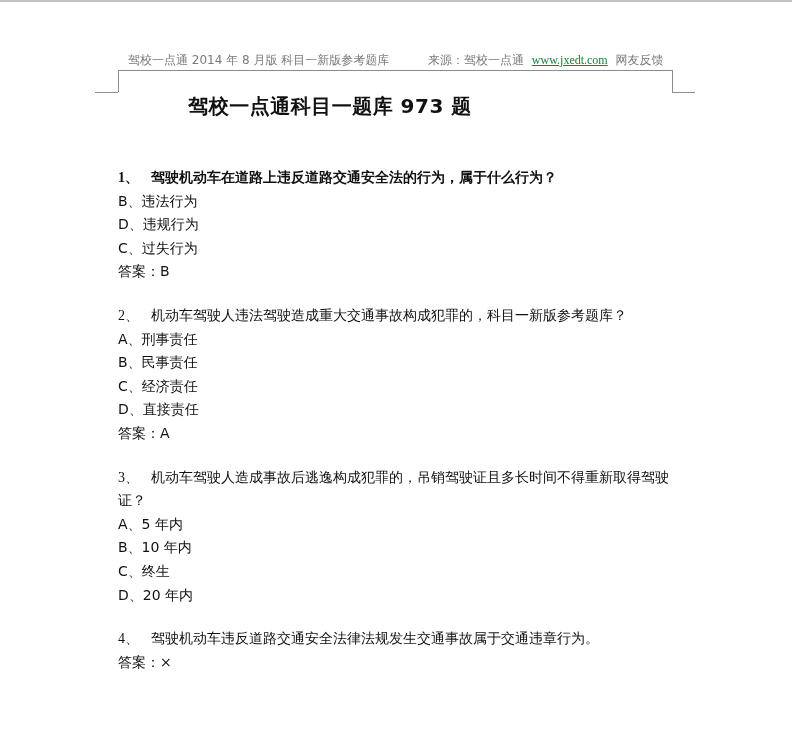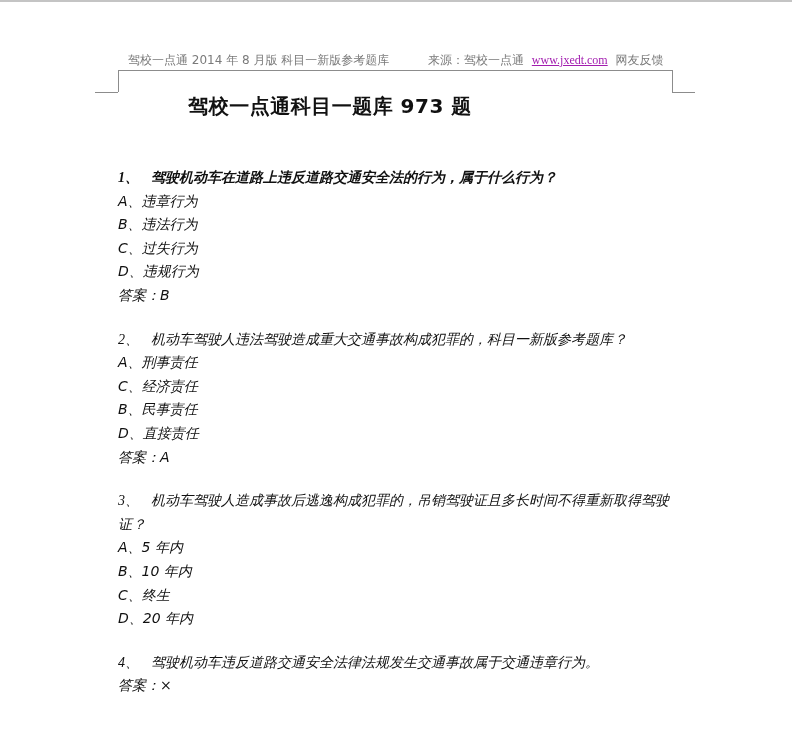--- a/index.html
+++ b/index.html
@@ -34,21 +34,21 @@
       position: absolute;
       left: 10px; top: 2px;
       white-space: nowrap;
     }
     .page-header .right {
       position: absolute;
       left: 310px; top: 2px;
       white-space: nowrap;
     }
     .page-header a {
-      color: #a21caf;
+      color: #15803d;
       text-decoration: underline;
       font-family: "Liberation Serif", serif;
       margin: 0 4px;
     }
     .corner-v {
       position: absolute;
       width: 1px; height: 22px;
       background: #8c8c8c;
       top: 70px;
     }
@@ -72,21 +72,20 @@
     .content {
       position: absolute;
       left: 118px; top: 166px;
       width: 560px;
       font-size: 14px;
       line-height: 23.6px;
       font-family: "DejaVu Sans", "Liberation Sans", sans-serif;
     }
     .question {
       margin-bottom: 20px;
-      font-style: italic;
     }
     .q-text .num {
       font-family: "Liberation Serif", serif;
       margin-right: 12px;
     }
     .q-text.bold { font-weight: bold; }
     .option, .answer { white-space: nowrap; }
   </style>
 </head>
 <body>
@@ -106,32 +105,31 @@
 <div class="corner-h" style="left:95px"></div>
 <div class="corner-v" style="left:672px"></div>
 <div class="corner-h" style="left:672px"></div>
 
 <div class="doc-title">驾校一点通科目一题库 973 题</div>
 
 <div class="content">
 
   <div class="question">
     <div class="q-text bold"><span class="num">1、</span><span>驾驶机动车在道路上违反道路交通安全法的行为，属于什么行为？</span></div>
-    <div class="option">A、违章行为</div>
     <div class="option">B、违法行为</div>
+    <div class="option">D、违规行为</div>
     <div class="option">C、过失行为</div>
-    <div class="option">D、违规行为</div>
     <div class="answer">答案：B</div>
   </div>
 
   <div class="question">
     <div class="q-text"><span class="num">2、</span><span>机动车驾驶人违法驾驶造成重大交通事故构成犯罪的，科目一新版参考题库？</span></div>
     <div class="option">A、刑事责任</div>
+    <div class="option">B、民事责任</div>
     <div class="option">C、经济责任</div>
-    <div class="option">B、民事责任</div>
     <div class="option">D、直接责任</div>
     <div class="answer">答案：A</div>
   </div>
 
   <div class="question">
     <div class="q-text"><span class="num">3、</span><span>机动车驾驶人造成事故后逃逸构成犯罪的，吊销驾驶证且多长时间不得重新取得驾驶证？</span></div>
     <div class="option">A、5 年内</div>
     <div class="option">B、10 年内</div>
     <div class="option">C、终生</div>
     <div class="option">D、20 年内</div>

